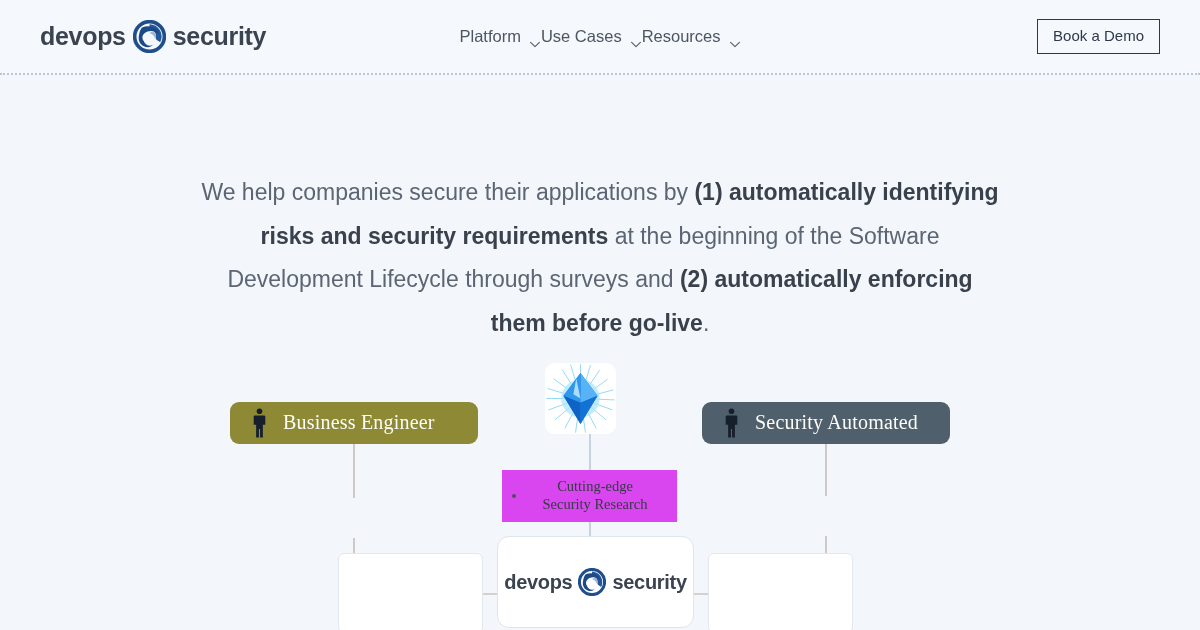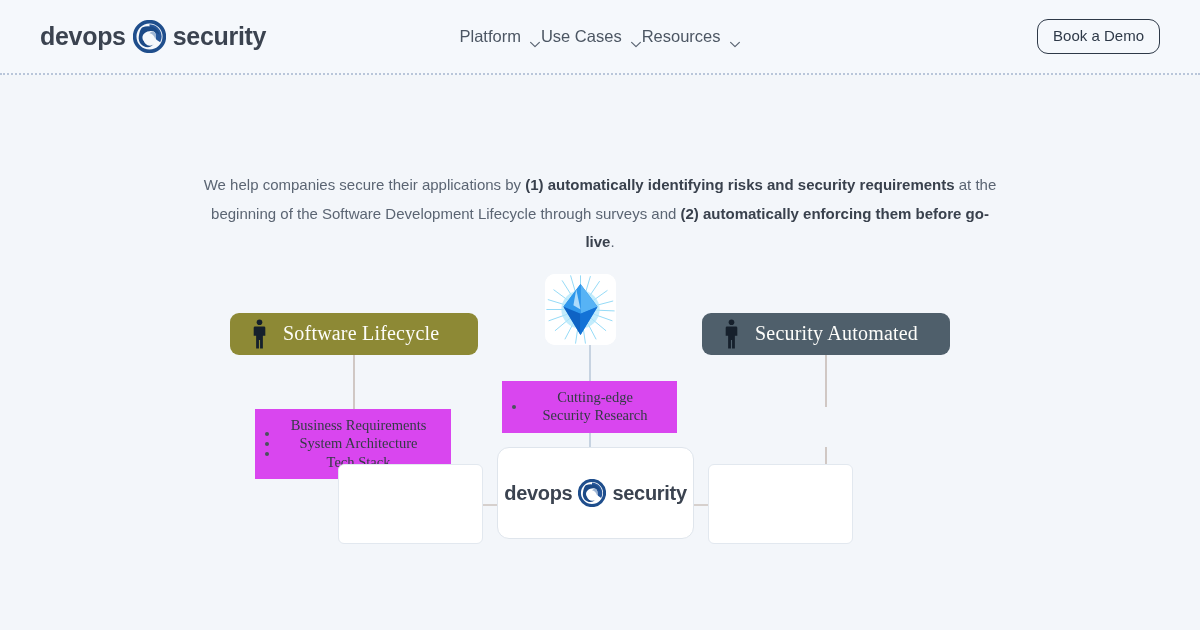--- a/index.html
+++ b/index.html
@@ -69,21 +69,21 @@
     height: 7px;
     display: block;
   }
 
   .header-cta {
     margin-left: auto;
     flex: 0 0 auto;
   }
   .demo-btn {
     border: 1px solid #2e3948;
-    border-radius: 11px;
+    border-radius: 0;
     background: transparent;
     color: #2e3948;
     font-size: 15px;
     font-family: inherit;
     padding: 8px 15px 9px;
     cursor: pointer;
     line-height: 1.1;
   }
 
   
@@ -94,21 +94,21 @@
   .hero-title {
     font-size: 46px;
     font-weight: 400;
     letter-spacing: -0.4px;
     color: #424c5c;
     line-height: 1.15;
   }
   .hero-sub {
     margin: 36px auto 0;
     width: 800px;
-    font-size: 15px;
+    font-size: 23px;
     line-height: 1.9;
     color: #5b6573;
     font-weight: 400;
   }
   .hero-sub b {
     font-weight: 700;
     color: #39414d;
   }
 
   
@@ -292,21 +292,21 @@
       </g>
     </svg>
 
     <div class="role-box software">
       <span class="person-icon">
         <svg viewBox="0 0 16 32" width="15" height="30">
           <circle cx="8" cy="3.4" r="3" fill="#16202c"></circle>
           <path d="M3.2 8 h9.6 a1.4 1.4 0 0 1 1.4 1.4 v8.4 h-2.6 v13.6 h-3 v-9 h-1.2 v9 h-3 V17.8 H1.8 V9.4 A1.4 1.4 0 0 1 3.2 8 Z" fill="#16202c"></path>
         </svg>
       </span>
-      <span class="role-label">Software Lifecycle</span>
+      <span class="role-label">Business Engineer</span>
     </div>
 
     <div class="role-box security">
       <span class="person-icon">
         <svg viewBox="0 0 16 32" width="15" height="30">
           <circle cx="8" cy="3.4" r="3" fill="#16202c"></circle>
           <path d="M3.2 8 h9.6 a1.4 1.4 0 0 1 1.4 1.4 v8.4 h-2.6 v13.6 h-3 v-9 h-1.2 v9 h-3 V17.8 H1.8 V9.4 A1.4 1.4 0 0 1 3.2 8 Z" fill="#16202c"></path>
         </svg>
       </span>
       <span class="role-label">Security Automated</span>
@@ -339,32 +339,20 @@
         <circle cx="50" cy="50" r="27" fill="#aee6fb" opacity="0.75"></circle>
         <path d="M50 14 L74 46 L50 86 L26 46 Z" fill="#1a7fe0"></path>
         <path d="M50 14 L74 46 L50 56 Z" fill="#57b3f5"></path>
         <path d="M50 14 L26 46 L50 56 Z" fill="#2f98ec"></path>
         <path d="M26 46 L50 56 L50 86 Z" fill="#0e63c4"></path>
         <path d="M74 46 L50 56 L50 86 Z" fill="#1372d6"></path>
         <path d="M44 22 L40 44 L50 50 Z" fill="#cdeeff" opacity="0.8"></path>
       </svg>
     </div>
 
-    <div class="note-box left">
-      <div class="bullets">
-        <span class="dot"></span>
-        <span class="dot"></span>
-        <span class="dot"></span>
-      </div>
-      <div class="note-lines">
-        <div>Business Requirements</div>
-        <div>System Architecture</div>
-        <div>Tech Stack</div>
-      </div>
-    </div>
 
     <div class="note-box center">
       <div class="bullets single">
         <span class="dot"></span>
       </div>
       <div class="note-lines">
         <div>Cutting-edge</div>
         <div>Security Research</div>
       </div>
     </div>

